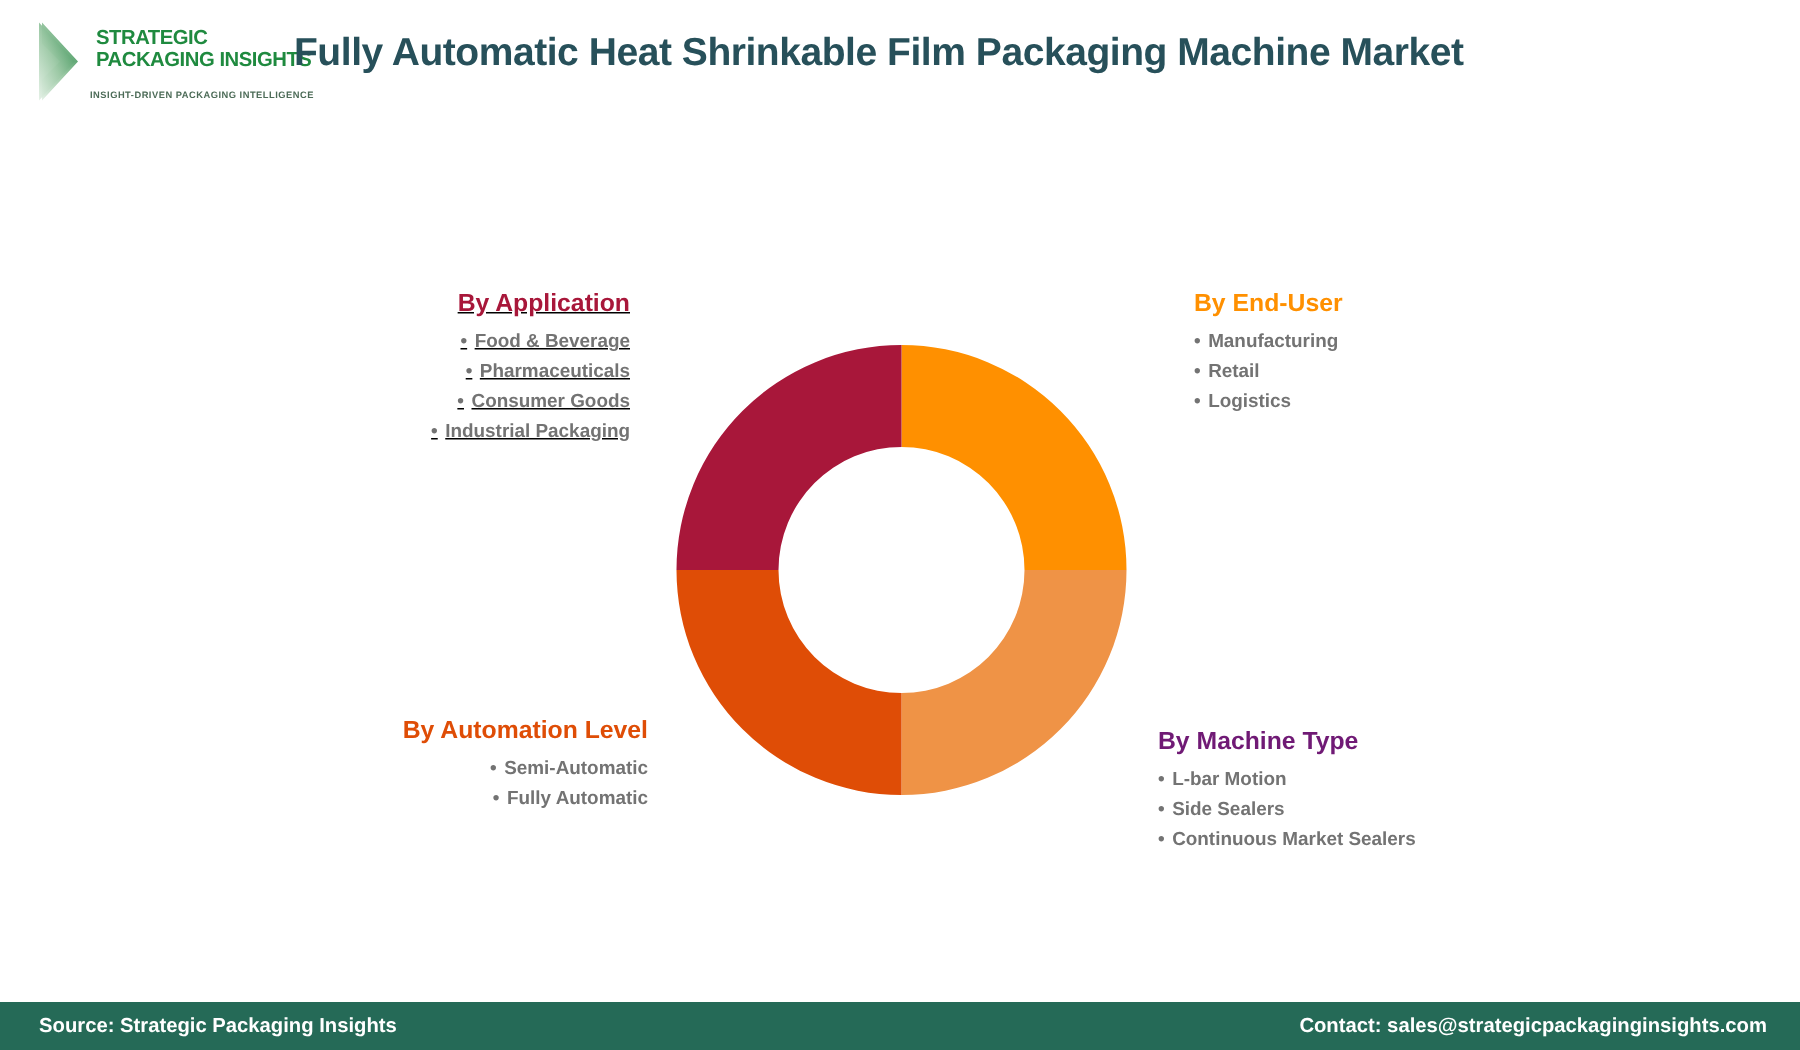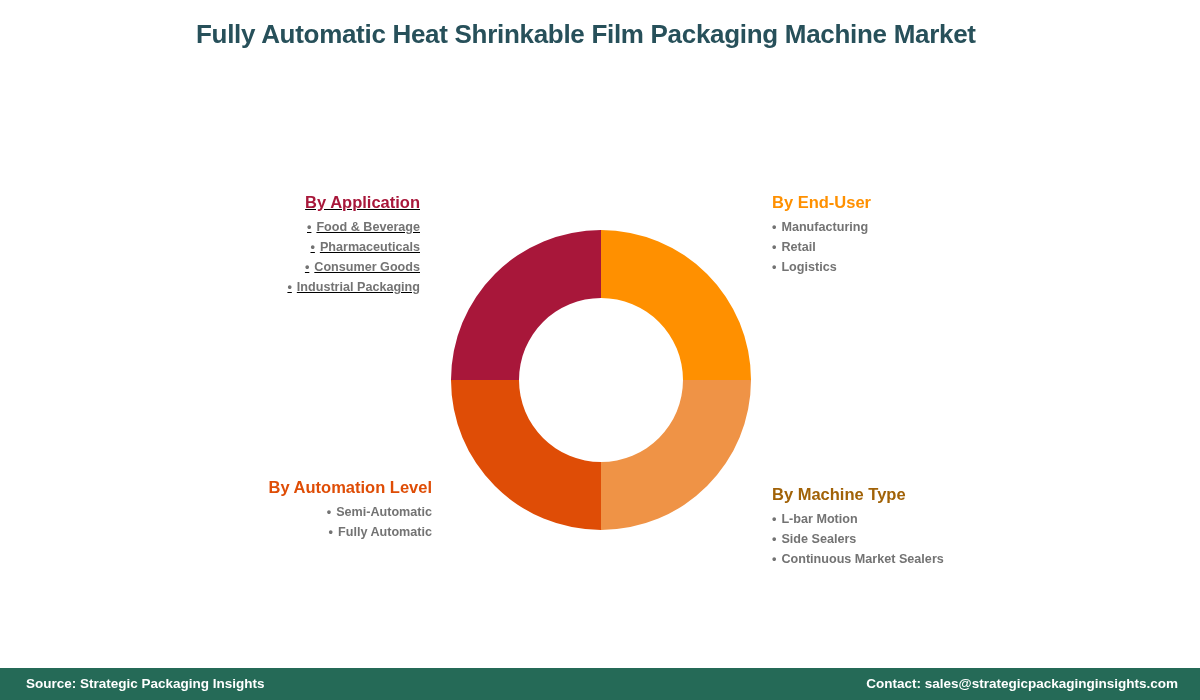--- a/index.html
+++ b/index.html
@@ -112,21 +112,21 @@
   .seg-list li:before {
     content: "\2022";
     margin-right: 5px;
   }
 
   
   .align-right { text-align: right; }
   .align-left  { text-align: left; }
 
   #grp-application { left: 188px;  top: 193px; width: 232px; text-decoration: underline; }
-  #grp-enduser     { left: 772px;  top: 193px; width: 300px; }
+  #grp-enduser     { left: 796px;  top: 193px; width: 300px; }
   #grp-automation  { left: 180px;  top: 478px; width: 252px; }
   #grp-machinetype { left: 772px;  top: 485px; width: 320px; }
 
   
   #footer {
     position: absolute;
     left: 0;
     bottom: 0;
     width: 1200px;
     height: 32px;
@@ -153,20 +153,41 @@
     font-size: 13.5px;
     font-weight: bold;
     white-space: nowrap;
   }
 </style>
 </head>
 <body>
 
 <div id="header">
 
+  <div id="logo">
+
+    <svg id="logo-chevron" viewBox="0 0 42 56">
+      <defs>
+        <linearGradient id="chevGrad" x1="0" y1="1" x2="1" y2="0">
+          <stop offset="0%" stop-color="#e4f1e6"></stop>
+          <stop offset="45%" stop-color="#9dc9a6"></stop>
+          <stop offset="100%" stop-color="#2d8b4b"></stop>
+        </linearGradient>
+      </defs>
+      <path d="M6,2 L30,28 L6,54 L6,40 L18,28 L6,16 Z" fill="url(#chevGrad)"></path>
+      <path d="M4,2 L28,28 L4,54 L4,2 Z" fill="url(#chevGrad)" opacity="0.95"></path>
+    </svg>
+
+    <div id="logo-textblock">
+      <div class="logo-line" style="color: rgb(31, 138, 63);">STRATEGIC</div>
+      <div class="logo-line" style="color: rgb(31, 138, 63);">PACKAGING INSIGHTS</div>
+    </div>
+
+    <div id="logo-tagline">INSIGHT-DRIVEN PACKAGING INTELLIGENCE</div>
+  </div>
 
   <div id="page-title" style="color: rgb(39, 80, 90);">Fully Automatic Heat Shrinkable Film Packaging Machine Market</div>
 </div>
 
 <div id="donut-wrap">
   <svg id="donut-svg" width="302" height="302" viewBox="0 0 302 302">
 
     <path id="slice-0" d="M151,1 A150,150 0 0 1 301,151 L233,151 A82,82 0 0 0 151,69 Z" fill="#FF9000"></path>
 
     <path id="slice-1" d="M301,151 A150,150 0 0 1 151,301 L151,233 A82,82 0 0 0 233,151 Z" fill="#EF9346"></path>
@@ -198,21 +219,21 @@
 
 <div class="seg-group align-right" id="grp-automation">
   <div class="seg-title" style="color: rgb(223, 77, 6);">By Automation Level</div>
   <ul class="seg-list">
     <li>Semi-Automatic</li>
     <li>Fully Automatic</li>
   </ul>
 </div>
 
 <div class="seg-group align-left" id="grp-machinetype">
-  <div class="seg-title" style="color: #a16207;">By Machine Type</div>
+  <div class="seg-title" style="color: #701a75;">By Machine Type</div>
   <ul class="seg-list">
     <li>L-bar Motion</li>
     <li>Side Sealers</li>
     <li>Continuous Market Sealers</li>
   </ul>
 </div>
 
 <div id="footer" style="background: rgb(37, 106, 87);">
   <div id="footer-source">Source: Strategic Packaging Insights</div>
   <div id="footer-contact">Contact: sales@strategicpackaginginsights.com</div>

